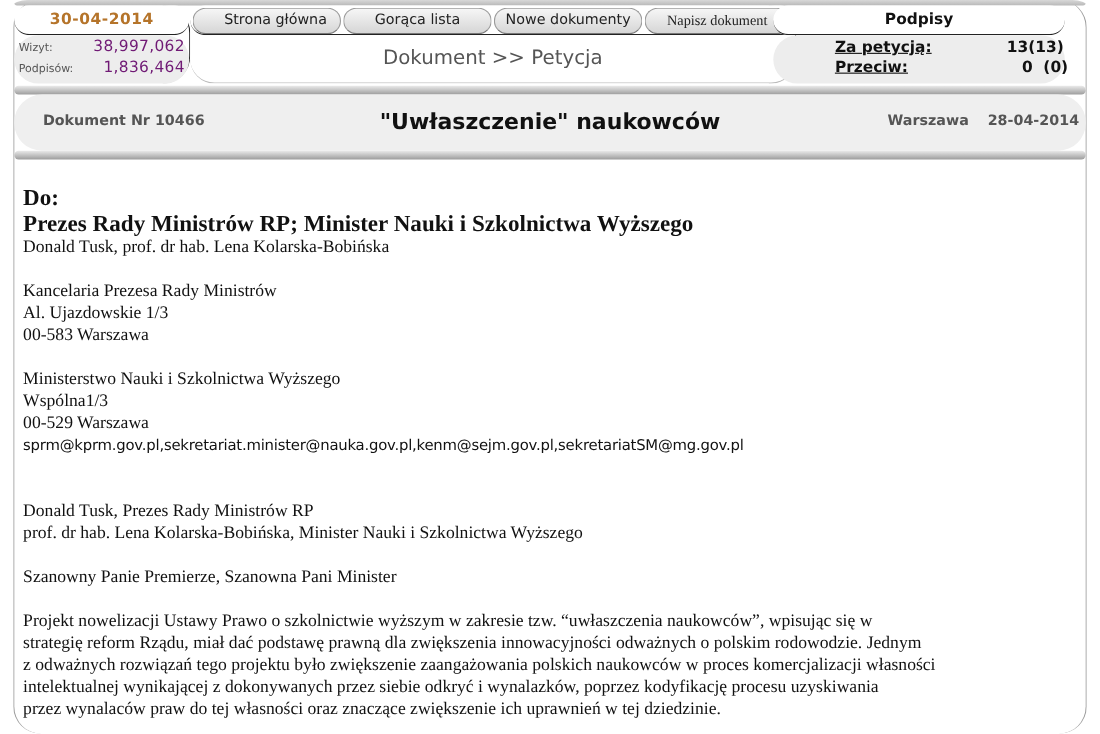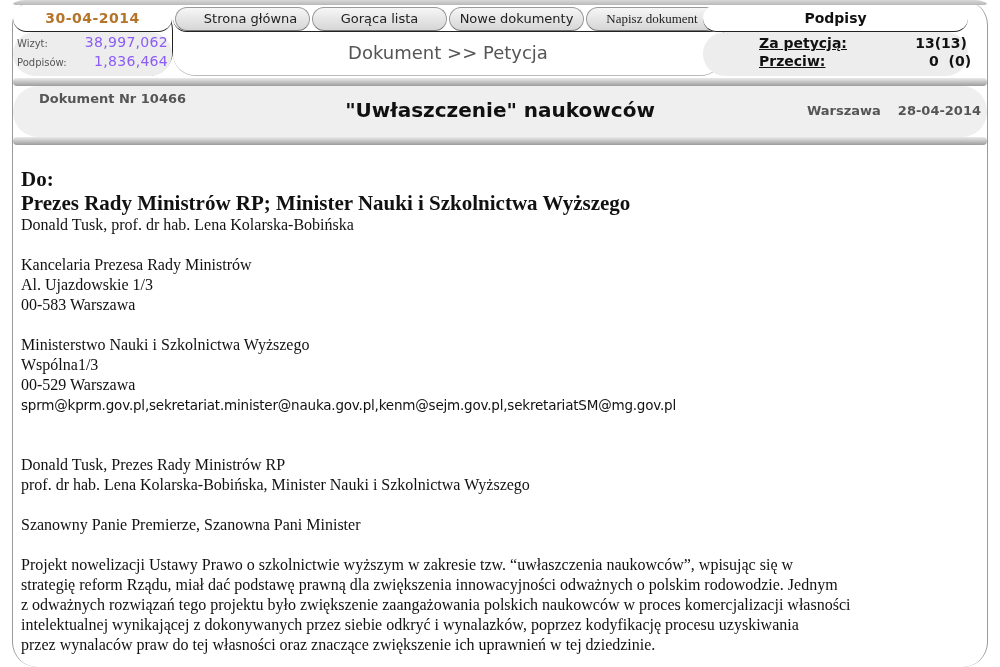--- a/index.html
+++ b/index.html
@@ -11,42 +11,42 @@
     
     .topstrip { position: absolute; left: 0; top: 0; width: 100%; height: 5px; background: linear-gradient(#d8d8d8, #b8b8b8); }
 
     
     .hdr { position: absolute; left: 0; top: 5px; width: 100%; height: 71px; }
     .hdr-left { position: absolute; left: 0; top: 0; width: 160px; height: 71px; border-right: 1px solid #222; }
     .date { height: 27px; line-height: 27px; text-align: center; color: #b5742a; font-weight: bold; font-size: 14px; letter-spacing: 0.5px; border-bottom: 1px solid #222; background: #fff; }
     .stats { height: 44px; background: #ededed; padding: 2px 4px; font-size: 10px; color: #555; }
     .stat-row { display: flex; justify-content: space-between; align-items: baseline; height: 19px; }
     .stat-label { font-size: 10px; color: #555; }
-    .stat-value { font-size: 14px; color: #8b5cf6; letter-spacing: 0.3px; }
+    .stat-value { font-size: 14px; color: #701a75; letter-spacing: 0.3px; }
 
     .hdr-mid { position: absolute; left: 160px; top: 0; width: 551px; height: 71px; border-right: 1px solid #222; }
     .nav { display: flex; height: 27px; border-bottom: 1px solid #222; padding: 2px 2px 0 2px; gap: 2px; background: #fff; }
     .navbtn { height: 24px; line-height: 22px; text-align: center; font-size: 13px; color: #222; background: linear-gradient(#f6f6f6, #d6d6d6); border: 1px solid #9a9a9a; border-bottom-color: #777; cursor: pointer; }
     .nb1 { width: 135px; padding-left: 16px; } .nb2 { width: 135px; } .nb3 { width: 135px; } .nb4 { width: 132px; font-family: Liberation Serif, serif; }
     .crumb { height: 44px; line-height: 42px; text-align: center; font-size: 18px; color: #555; background: #fff; border-bottom: 1px solid #bbb; }
 
     .hdr-right { position: absolute; left: 690px; top: 0; width: 265px; height: 71px; }
     .sig-title { height: 27px; line-height: 27px; text-align: center; font-weight: bold; font-size: 14px; color: #111; border-bottom: 1px solid #222; background: #fff; }
     .sig-box { height: 44px; background: #ededed; padding: 3px 0 0 56px; }
     .sig-row { display: flex; height: 18px; align-items: baseline; font-weight: bold; font-size: 14px; color: #111; gap: 44px; }
     .sig-label { text-decoration: underline; width: 104px; cursor: pointer; }
     .sig-val { width: 60px; text-align: right; }
     .sig-val.v2 { text-align: left; padding-left: 22px; }
 
     
     .bar { position: absolute; left: 0; width: 100%; height: 8px; background: linear-gradient(#eaeaea 0%, #bcbcbc 60%, #9c9c9c 100%); }
     .bar1 { top: 78px; }
     .bar2 { top: 137px; }
     .docbar { position: absolute; left: 0; top: 86px; width: 100%; height: 51px; background: #efefef; }
-    .docnr { position: absolute; left: 26px; top: 5px; font-weight: bold; font-size: 13px; color: #555; }
+    .docnr { position: absolute; left: 26px; top: 17px; font-weight: bold; font-size: 13px; color: #555; }
     .doctitle { position: absolute; left: 0; width: 100%; top: 12px; text-align: center; font-weight: bold; font-size: 20px; color: #111; }
     .docplace { position: absolute; right: 6px; top: 17px; font-weight: bold; font-size: 13px; color: #555; word-spacing: 4px; }
 
     
     .body { position: absolute; left: 8px; top: 167px; width: 940px; font-family: "Liberation Serif", serif; font-size: 16px; line-height: 20px; color: #111; }
     .h-do { font-weight: bold; font-size: 21px; line-height: 24px; }
     .h-to { font-weight: bold; font-size: 21px; line-height: 24px; margin-bottom: 0; }
     .line { white-space: nowrap; }
     .gap { height: 20px; }
     .gap2 { height: 40px; }

